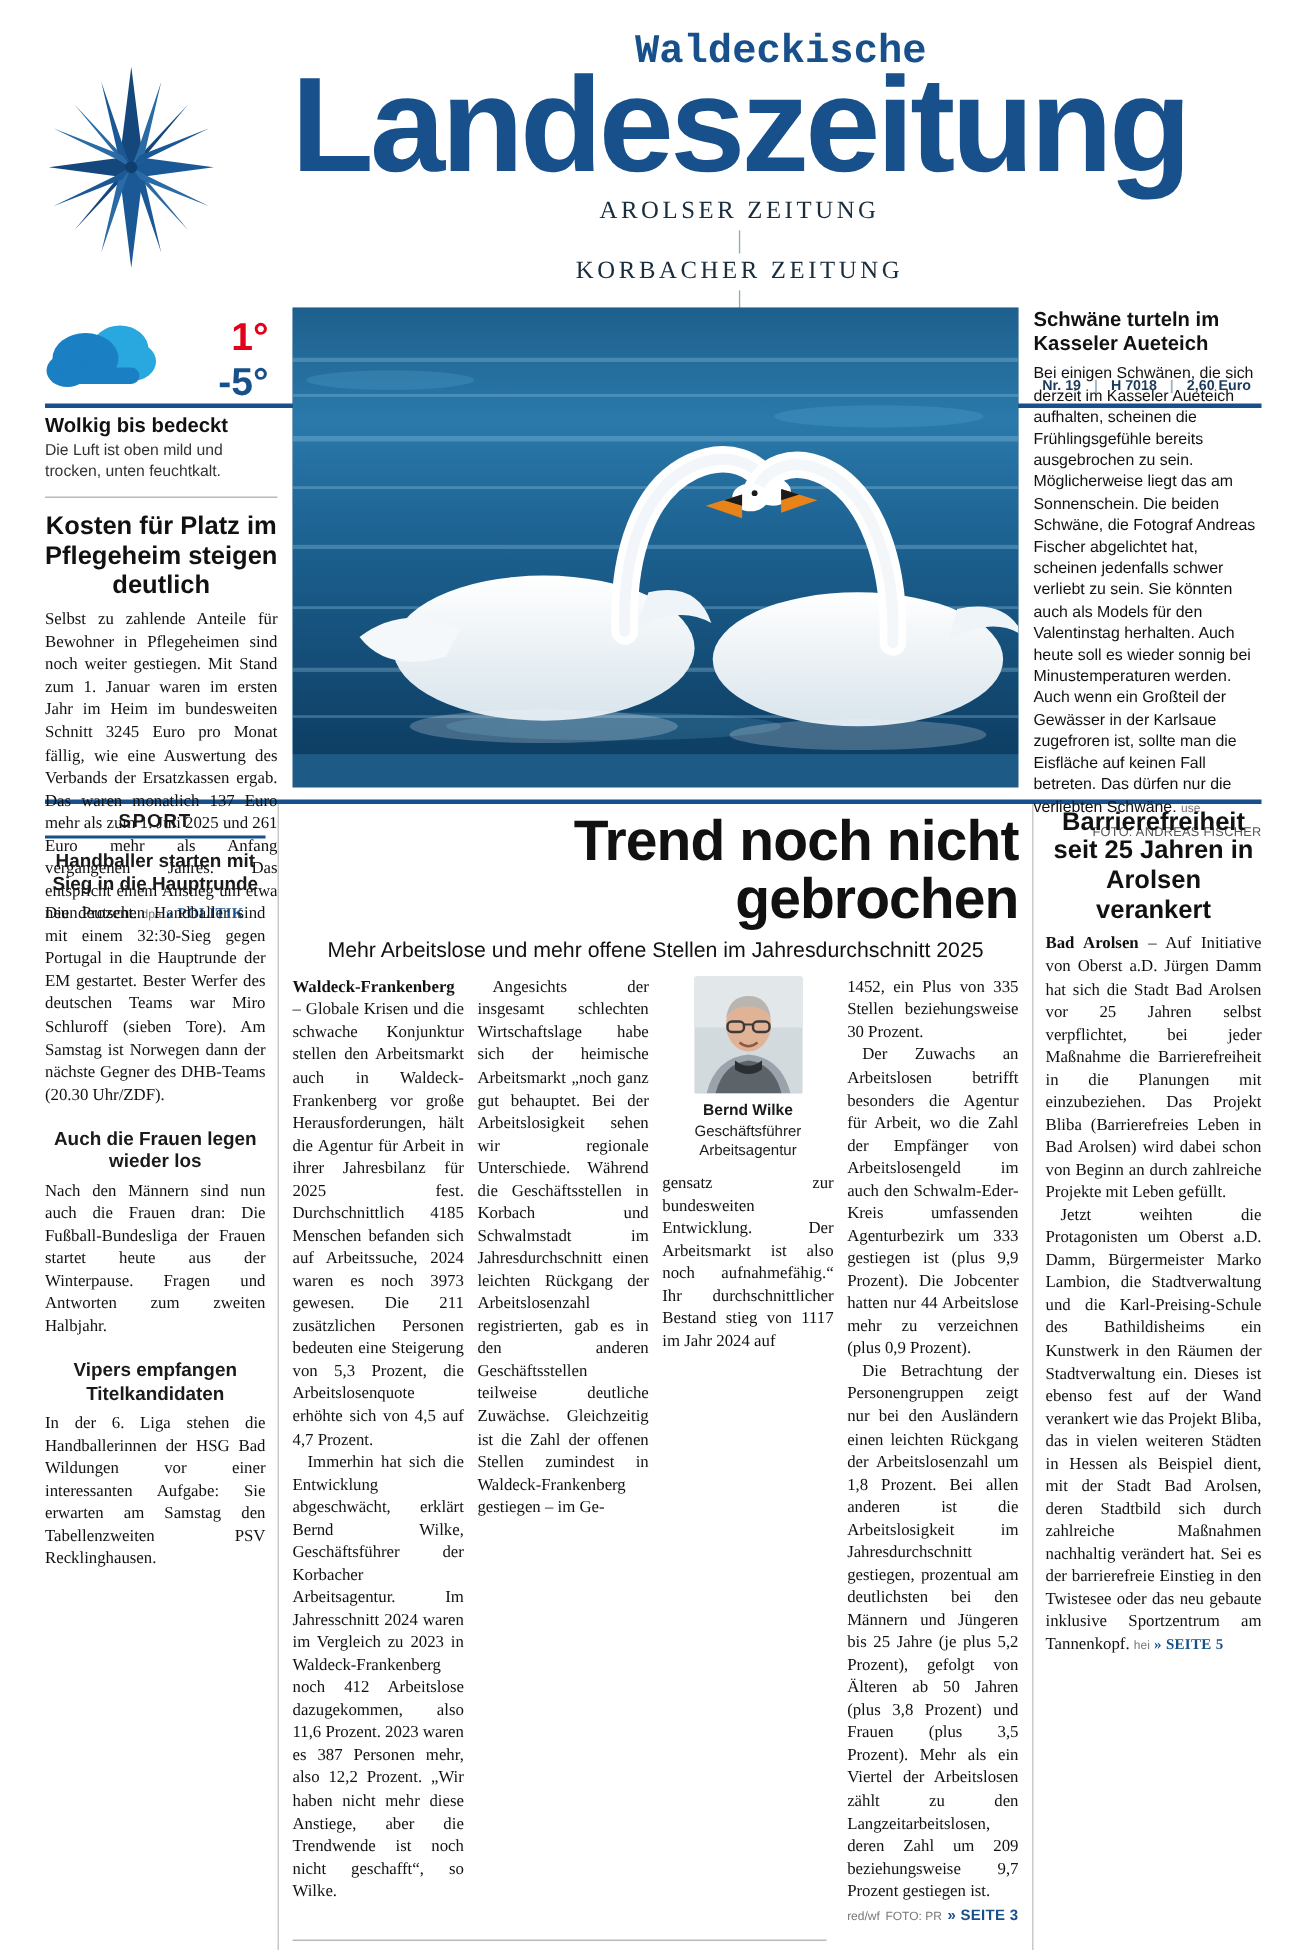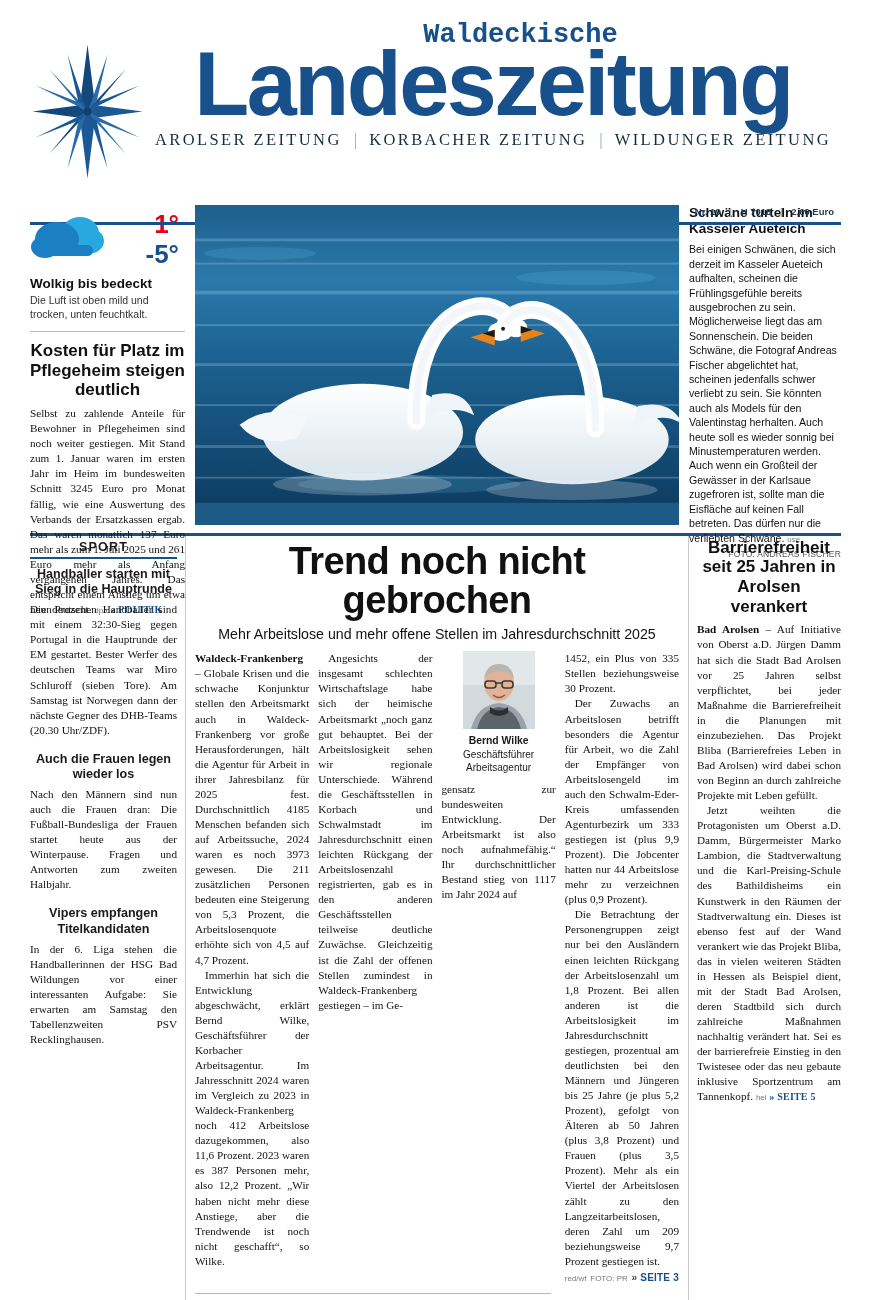--- a/index.html
+++ b/index.html
@@ -38,20 +38,21 @@
     text-align:center;
     margin-top:-6px;
   }
   .mast-editions {
     display:flex; justify-content:center; align-items:center;
     font-family:"Liberation Serif", serif;
     font-size: 16.5px;
     letter-spacing: 2.4px;
     color:#1a2d3d;
     margin-top: 4px;
+    flex-direction: column;
   }
   .mast-editions .sep { color:#8fa8bd; margin:0 12px; font-size:17px; letter-spacing:0; }
   .mast-meta {
     display:flex; justify-content:flex-end; align-items:center;
     font-size: 9.5px; font-weight:bold; color:#1a3a5c;
     margin-top: 22px; padding: 0 4px; gap: 13px;
   }
   .mast-meta .url { font-size:11px; color:#12436f; letter-spacing:.2px; }
   .mast-meta .right span { margin:0 3px; }
   .mast-meta .right .bar { color:#9fb6c9; }
@@ -99,21 +100,21 @@
   
   .sec-rule { height:2.5px; background:#17508a; margin-top:8px; }
   .main-row { display:flex; margin-top:0; }
 
   .sport-col { width:155px; flex:0 0 155px; padding-right:8px; }
   .kicker-band { text-align:center; font-weight:bold; font-size:12.5px; letter-spacing:1.2px; padding:4px 0 3px; }
   .kicker-rule { height:2.5px; background:#17508a; }
   .sub-head { font-weight:bold; font-size:12.6px; line-height:1.2; text-align:center; margin:8px 0 5px; }
 
   .center-col { flex:1; padding:0 9px; border-left:1px solid #c9c9c9; border-right:1px solid #c9c9c9; }
-  .big-head { text-align:center; font-weight:bold; font-size:38px; line-height:1.05; margin:6px 0 0; letter-spacing:-.6px; color:#111;}
+  .big-head { text-align:right; font-weight:bold; font-size:38px; line-height:1.05; margin:6px 0 0; letter-spacing:-.6px; color:#111;}
   .big-sub { text-align:center; font-size:14.2px; margin:5px 0 9px; color:#111; }
   .cols4 { display:flex; gap:9px; }
   .c4 { flex:1; }
   .dropcap-lead { font-weight:bold; }
 
   .portrait { width:100%; }
   .portrait-img { width:72px; height:78px; margin:0 auto; display:block; border-radius:1px; overflow:hidden; position:relative; background:#cfd6da;}
   .portrait-cap { text-align:center; font-size:10px; line-height:1.3; margin-top:5px; }
   .portrait-cap b { font-size:10.4px; }
 

